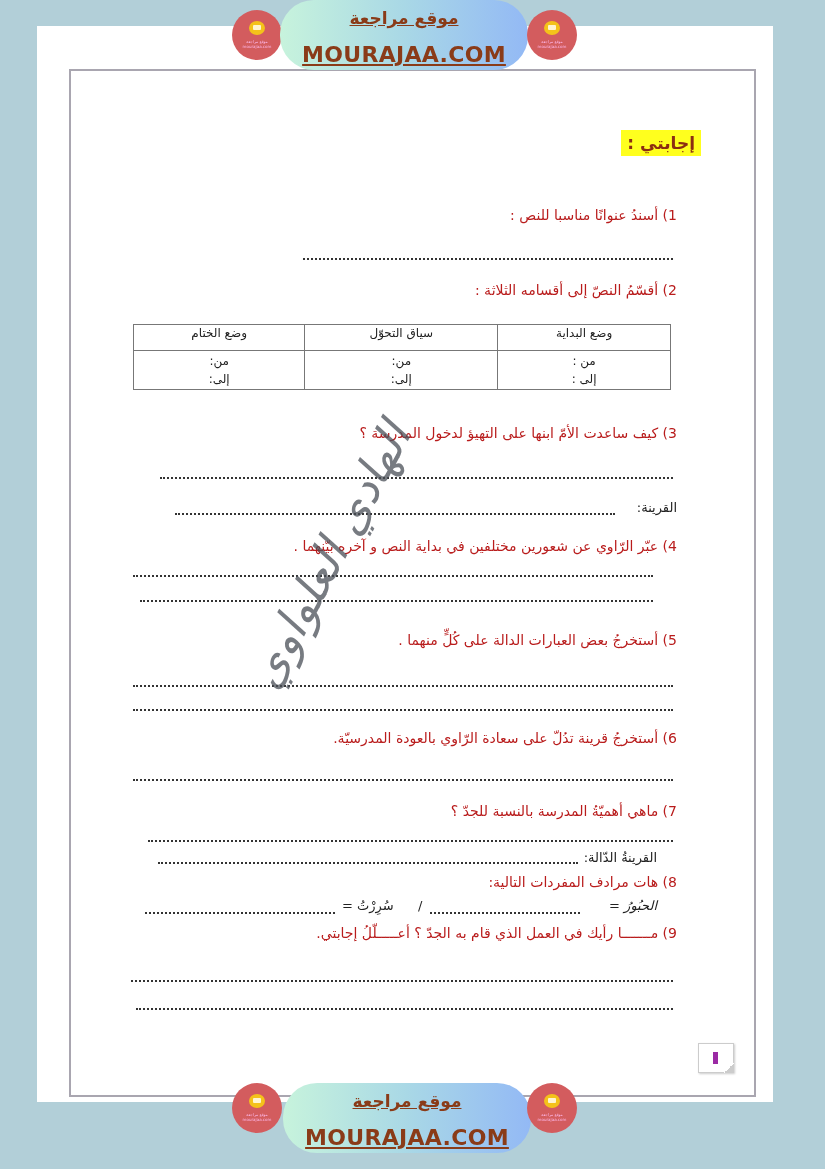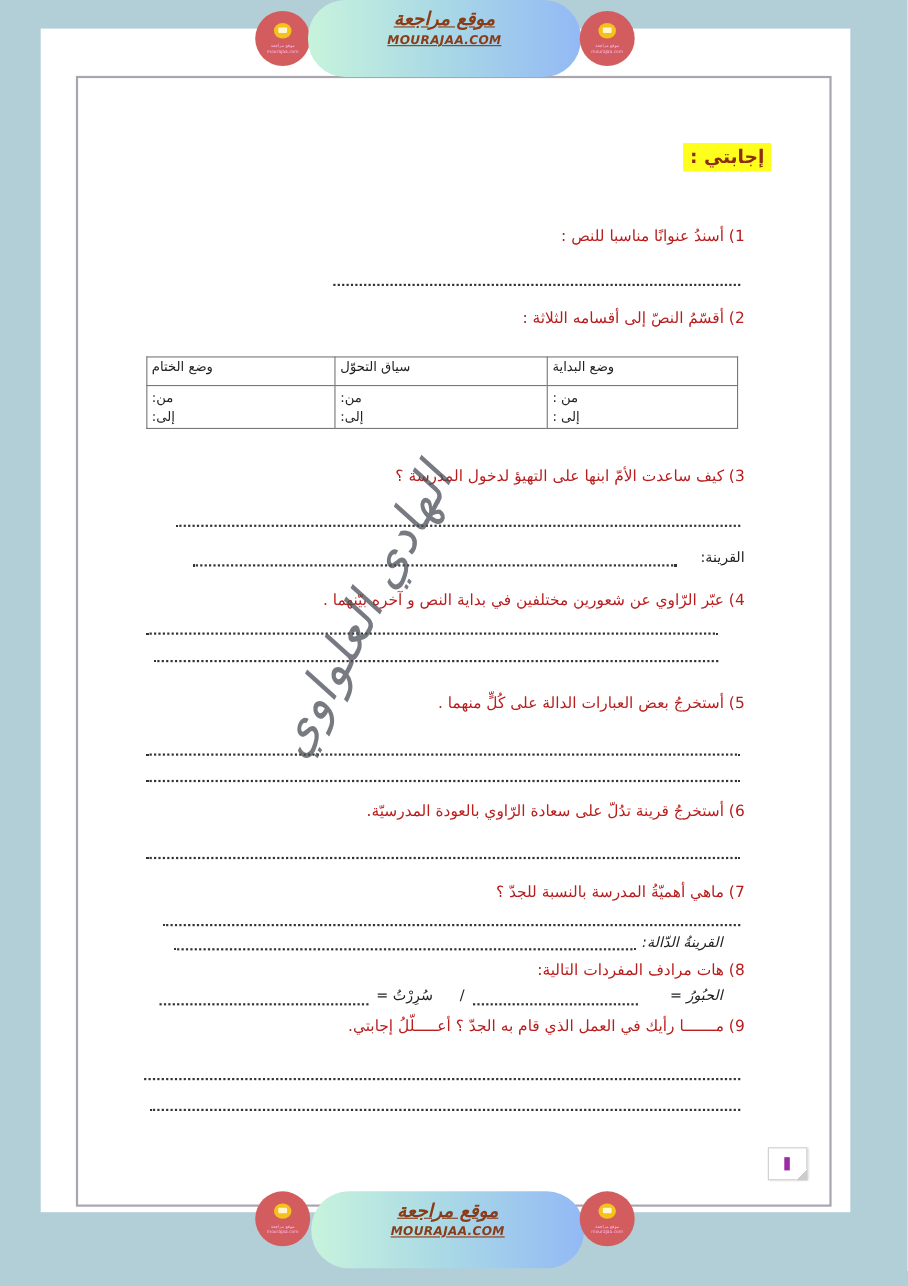--- a/index.html
+++ b/index.html
@@ -19,24 +19,23 @@
     background: #fff;
   }
   
   .banner {
     position: absolute; width: 248px; height: 70px; border-radius: 34px;
     background: linear-gradient(90deg, #c7f3dc 0%, #a9d8e6 50%, #93b9f5 100%);
     text-align: center;
     color: #8a3b18;
     font-family: "DejaVu Sans", sans-serif;
     font-weight: bold;
-    font-style: italic;
   }
   .banner .ar { font-size: 17px; text-decoration: underline; display: block; margin-top: 8px; direction: rtl; }
-  .banner .en { font-size: 11px; text-decoration: underline; display: block; margin-top: 2px; letter-spacing: 0.3px; }
+  .banner .en { font-size: 22px; text-decoration: underline; display: block; margin-top: 14px; letter-spacing: 0.3px; }
   .logo {
     position: absolute; width: 50px; height: 50px; border-radius: 50%;
     background: #d35c5e;
   }
   .logo .book {
     position: absolute; left: 17px; top: 11px; width: 16px; height: 14px;
     border-radius: 50%; background: #f4c21a;
   }
   .logo .book::after {
     content: ""; position: absolute; left: 4px; top: 4px; width: 8px; height: 5px;
@@ -60,21 +59,21 @@
     border-top: 2px dotted #333;
   }
   .label {
     position: absolute; direction: rtl; color: #222; font-size: 13px; white-space: nowrap;
   }
   table.parts {
     position: absolute; left: 133px; top: 324px; width: 538px; border-collapse: collapse;
     direction: rtl; font-size: 12px; color: #222;
   }
   table.parts td, table.parts th {
-    border: 1.5px solid #777; padding: 1px 4px; text-align: left; font-weight: normal;
+    border: 1.5px solid #777; padding: 1px 4px; text-align: center; font-weight: normal;
     vertical-align: top;
   }
   table.parts th { height: 26px; }
   table.parts td div { line-height: 18px; }
   .watermark {
     position: absolute; left: 280px; top: 470px; width: 260px; height: 220px;
     color: #4a4f58; font-size: 46px; opacity: 0.75;
     transform: rotate(-62deg); transform-origin: center;
     direction: rtl; white-space: nowrap; pointer-events: none;
     font-family: "DejaVu Serif", serif; font-style: italic;
@@ -173,21 +172,21 @@
   <span>6)</span>
   <span>أستخرجُ قرينة تدُلّ على سعادة الرّاوي بالعودة المدرسيّة.</span>
 </div>
 <div class="dots" style="left:133px; width:540px; top:779px;"></div>
 
 <div class="q" style="top:803px;">
   <span>7)</span>
   <span>ماهي أهميّةُ المدرسة بالنسبة للجدّ ؟</span>
 </div>
 <div class="dots" style="left:148px; width:525px; top:840px;"></div>
-<div class="label" style="right:168px; top:850px;font-style:italic;">القرينةُ الدّالة:</div>
+<div class="label" style="right:168px; top:850px;">القرينةُ الدّالة:</div>
 <div class="dots" style="left:158px; width:420px; top:862px;"></div>
 
 <div class="q" style="top:874px;">
   <span>8)</span>
   <span>هات مرادف المفردات التالية:</span>
 </div>
 <div class="label" style="right:168px; top:898px;font-style:italic;">الحبُورُ =</div>
 <div class="dots" style="left:430px; width:150px; top:912px;"></div>
 <div class="label" style="left:418px; top:898px;">/</div>
 <div class="label" style="left:342px; top:898px;">سُرِرْتُ =</div>

